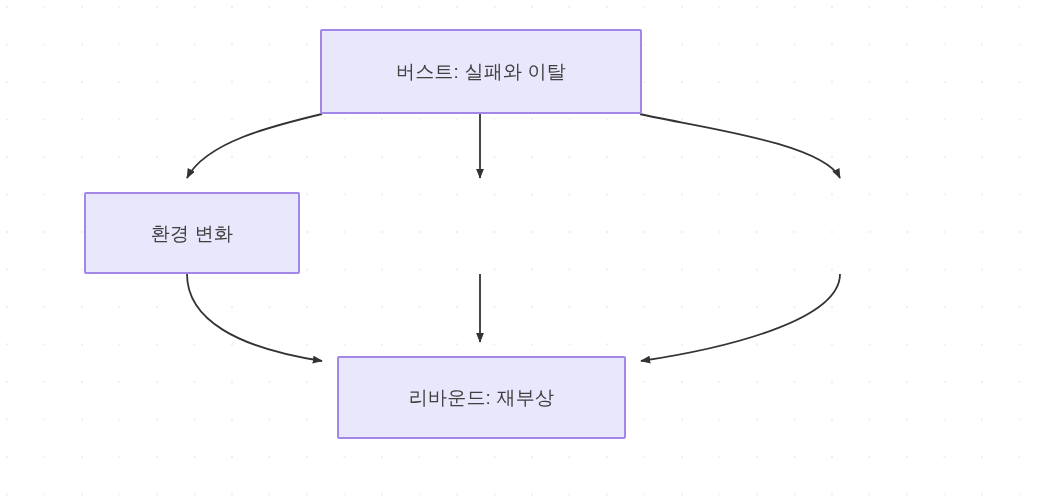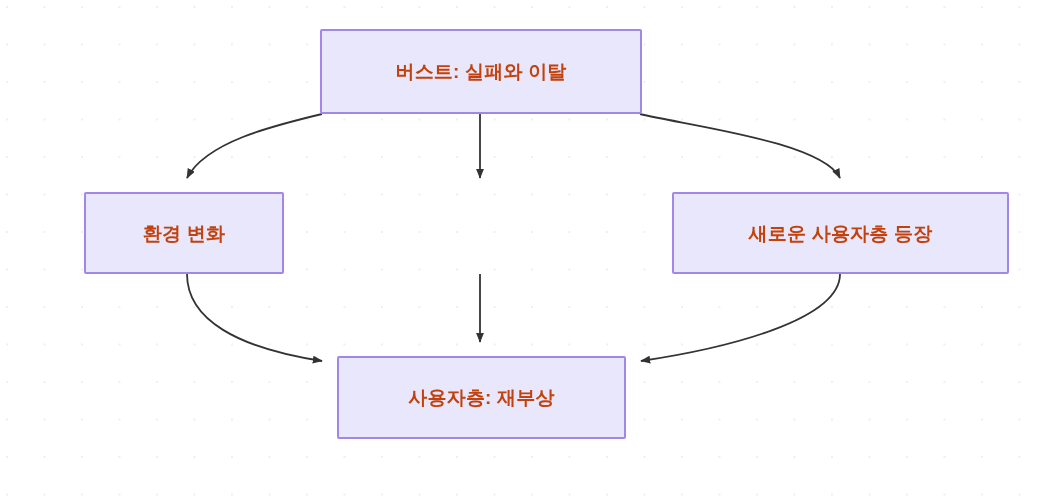--- a/index.html
+++ b/index.html
@@ -39,28 +39,27 @@
     border-radius: 2px;
     display: flex;
     align-items: center;
     justify-content: center;
     z-index: 2;
   }
   .node-label {
     font-family: "Liberation Sans", sans-serif;
     font-size: 19px;
     line-height: 1;
-    color: #c2410c;
+    color: #404040;
     white-space: nowrap;
     letter-spacing: 0.2px;
-    font-weight: bold;
   }
   
   #node-burst       { left: 320px; top: 29px;  width: 322px; height: 85px; }
-  #node-env         { left: 84px;  top: 192px; width: 200px; height: 82px; }
+  #node-env         { left: 84px;  top: 192px; width: 216px; height: 82px; }
   #node-redefine    { left: 367px; top: 192px; width: 226px; height: 82px; }
   #node-newusers    { left: 672px; top: 192px; width: 337px; height: 82px; }
   #node-rebound     { left: 337px; top: 356px; width: 289px; height: 83px; }
 </style>
 </head>
 <body>
 
 <div id="canvas">
 
   <svg id="edge-layer" viewBox="0 0 1056 499" width="1056" height="499">
@@ -85,21 +84,18 @@
 
   <div class="node" id="node-burst">
     <span class="node-label">버스트: 실패와 이탈</span>
   </div>
 
   <div class="node" id="node-env">
     <span class="node-label">환경 변화</span>
   </div>
 
 
-  <div class="node" id="node-newusers">
-    <span class="node-label">새로운 사용자층 등장</span>
-  </div>
 
   <div class="node" id="node-rebound">
-    <span class="node-label">사용자층: 재부상</span>
+    <span class="node-label">리바운드: 재부상</span>
   </div>
 
 </div>
 
 </body></html>

